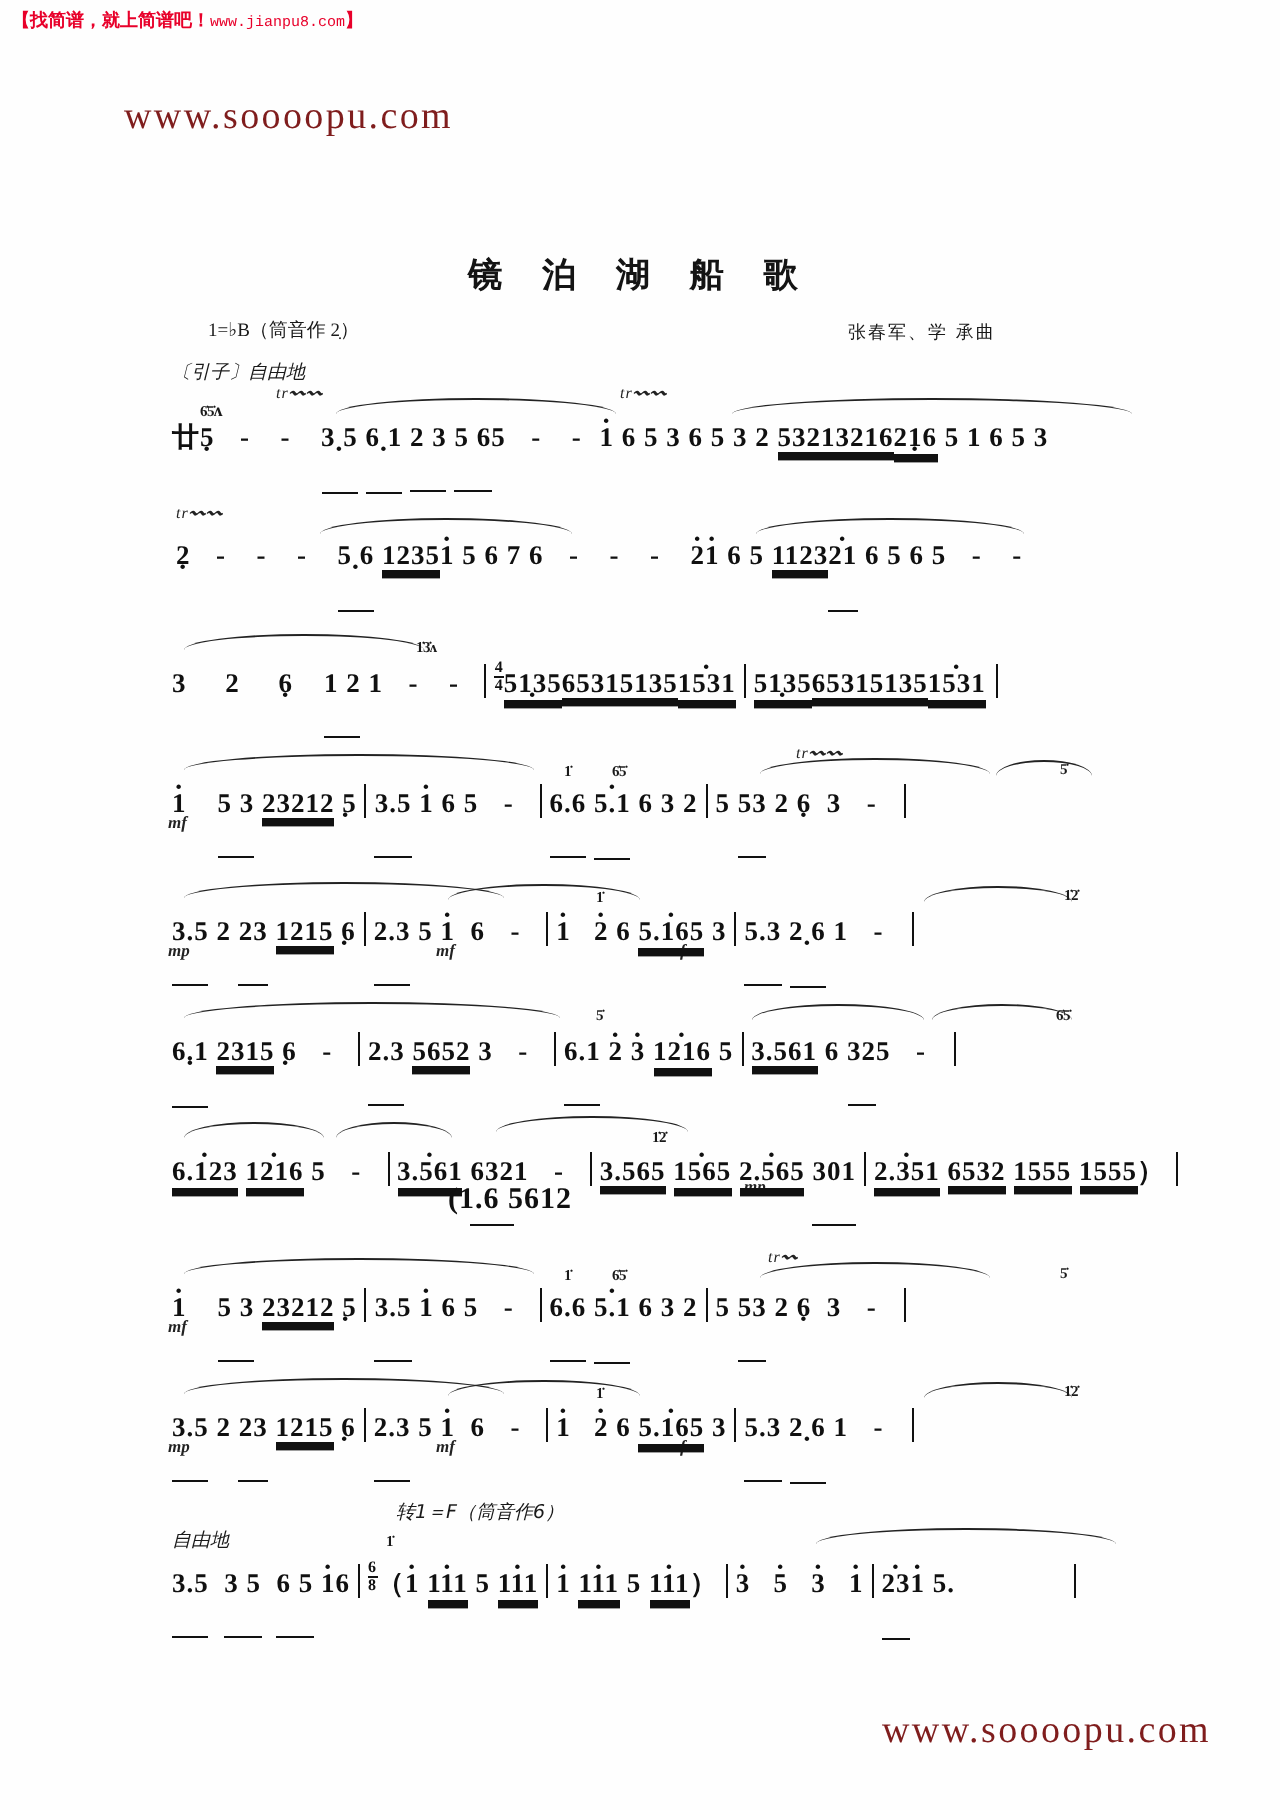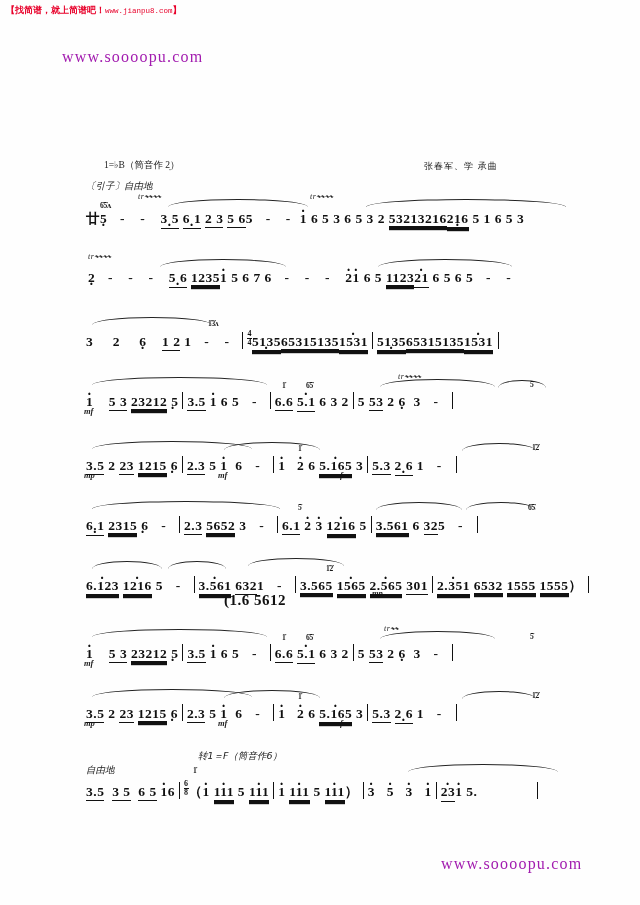--- a/index.html
+++ b/index.html
@@ -36,23 +36,23 @@
   .banner .url {
     font-family: "Liberation Mono", monospace;
     font-size: 7.5px;
     font-weight: normal;
   }
 
   
   .wm {
     position: absolute;
     font-family: "Liberation Serif", serif;
-    font-size: 16px;
+    font-size: 19px;
     letter-spacing: 1.2px;
-    color: #a21caf;
+    color: #7f1d1d;
     white-space: nowrap;
   }
   .wm-top { top: 48px; left: 62px; }
   .wm-bottom { top: 855px; left: 441px; }
 
   
   .title {
     position: absolute;
     top: 126px;
     left: 0;
@@ -107,21 +107,21 @@
     font-family: "Liberation Serif", serif;
     font-size: 13.5px;
     font-weight: bold;
     letter-spacing: 0.5px;
     color: #101010;
   }
   .grp { position: relative; display: inline-block; }
   .dash { letter-spacing: 3px; }
 
   
-  .beam1 { border-bottom: 1.4px solid #111; padding-bottom: 1px; }
+  .beam1 { border-bottom: 1.4px solid #111; padding-bottom: 19px; }
   .beam2 { box-shadow: 0 2px 0 0 #111, 0 4.2px 0 0 #111; }
 
   
   .oct-hi::after, .oct-lo::after {
     content: "\00B7";
     position: absolute;
     left: 50%;
     transform: translateX(-50%);
     font-size: 14px;
     line-height: 0;
@@ -191,20 +191,21 @@
 
 <div class="page">
 
   <div class="banner">
     <span>【找简谱，就上简谱吧！</span><span class="url">www.jianpu8.com</span><span>】</span>
   </div>
 
   <div class="wm wm-top">www.soooopu.com</div>
   <div class="wm wm-bottom">www.soooopu.com</div>
 
+  <div class="title">镜 泊 湖 船 歌</div>
   <div class="keysig">1=♭B（筒音作 2̣）</div>
   <div class="credit">张春军、学  承曲</div>
   <div class="section-mark sec-intro">〔引子〕自由地</div>
   <div class="section-mark sec-free">自由地</div>
   <div class="section-mark sec-mod">转1＝F（筒音作6）</div>
 
   <div class="row" style="top:196px">
     <div class="orn" style="left:138px;top:-6px">tr〰〰</div>
     <div class="orn" style="left:310px;top:-6px">tr〰〰</div>
     <div class="slur" style="left:168px;top:3px;width:140px"></div>

